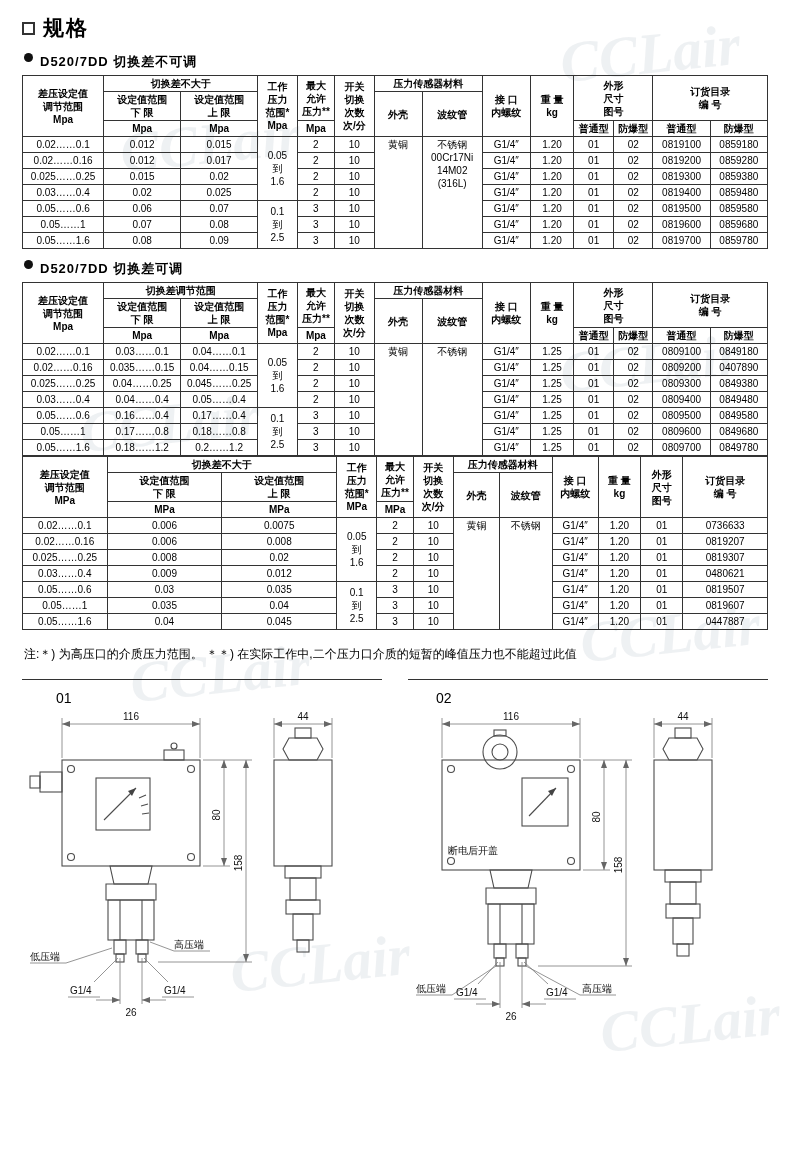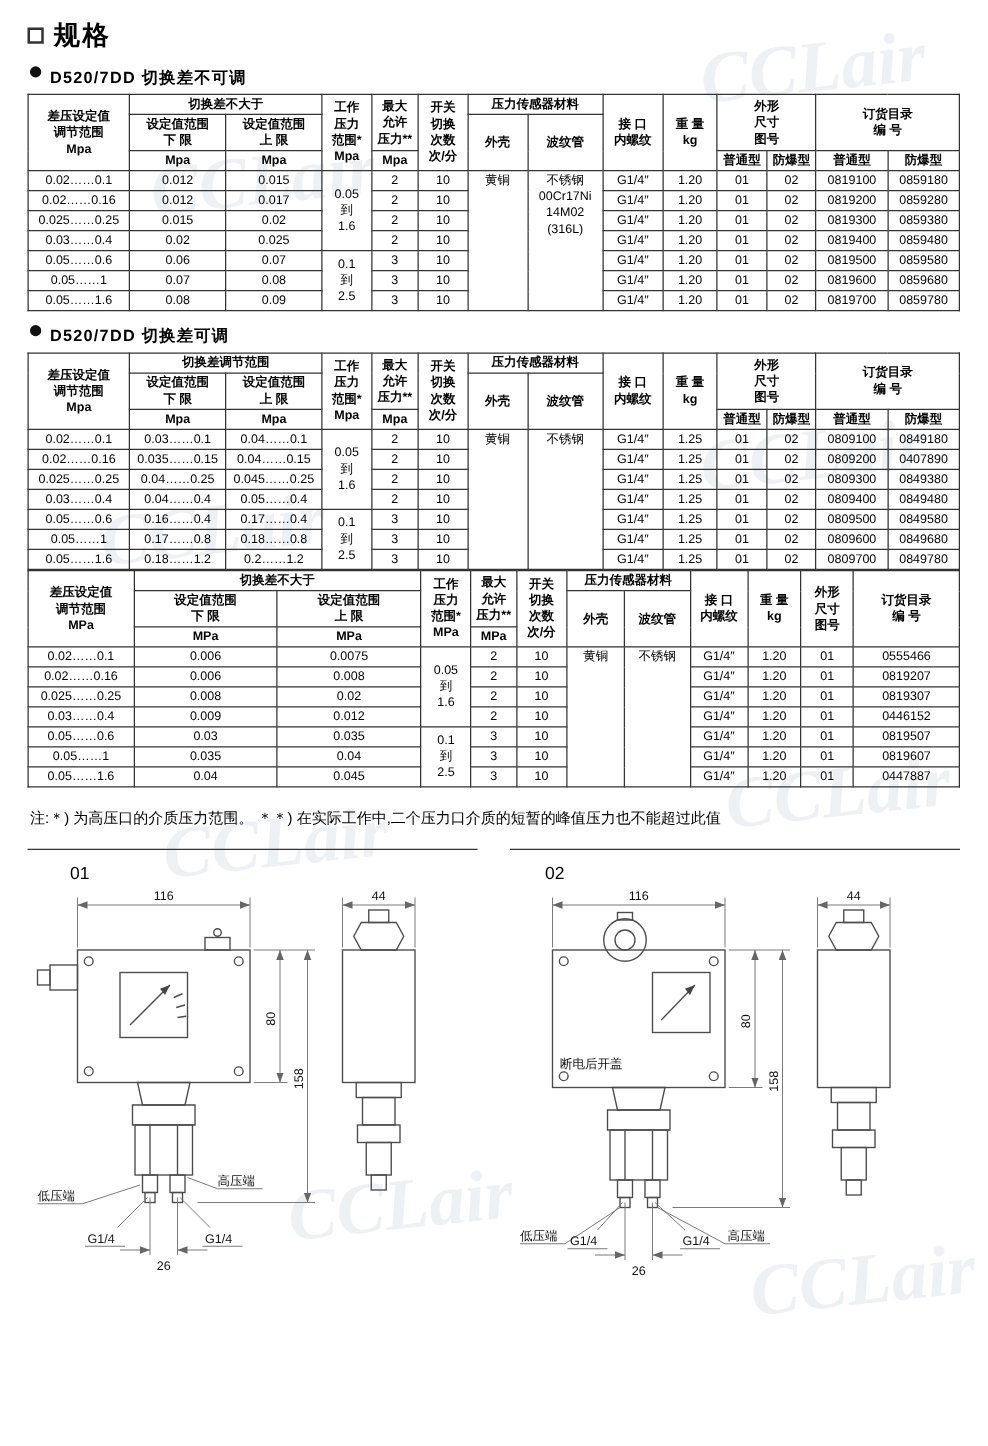--- a/index.html
+++ b/index.html
@@ -419,21 +419,21 @@
             <td>0.006</td>
             <td>0.0075</td>
             <td rowspan="4">0.05<br>到<br>1.6</td>
             <td>2</td>
             <td>10</td>
             <td rowspan="7" style="vertical-align: top;">黄铜</td>
             <td rowspan="7" style="vertical-align: top;">不锈钢</td>
             <td>G1/4″</td>
             <td>1.20</td>
             <td>01</td>
-            <td>0555466</td>
+            <td>0736633</td>
           </tr>
           <tr>
             <td>0.02……0.16</td>
             <td>0.006</td>
             <td>0.008</td>
             <td>2</td>
             <td>10</td>
             <td>G1/4″</td>
             <td>1.20</td>
             <td>01</td>
@@ -452,21 +452,21 @@
           </tr>
           <tr>
             <td>0.03……0.4</td>
             <td>0.009</td>
             <td>0.012</td>
             <td>2</td>
             <td>10</td>
             <td>G1/4″</td>
             <td>1.20</td>
             <td>01</td>
-            <td>0446152</td>
+            <td>0480621</td>
           </tr>
           <tr>
             <td>0.05……0.6</td>
             <td>0.03</td>
             <td>0.035</td>
             <td rowspan="3">0.1<br>到<br>2.5</td>
             <td>3</td>
             <td>10</td>
             <td>G1/4″</td>
             <td>1.20</td>

